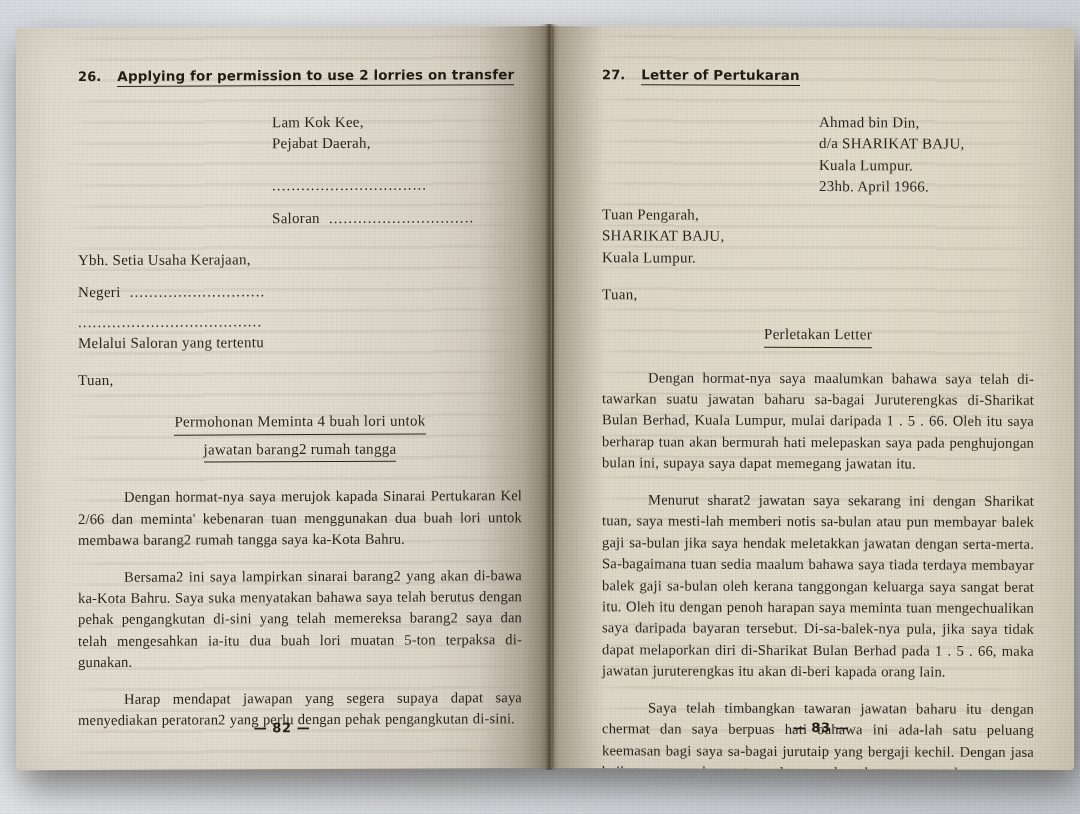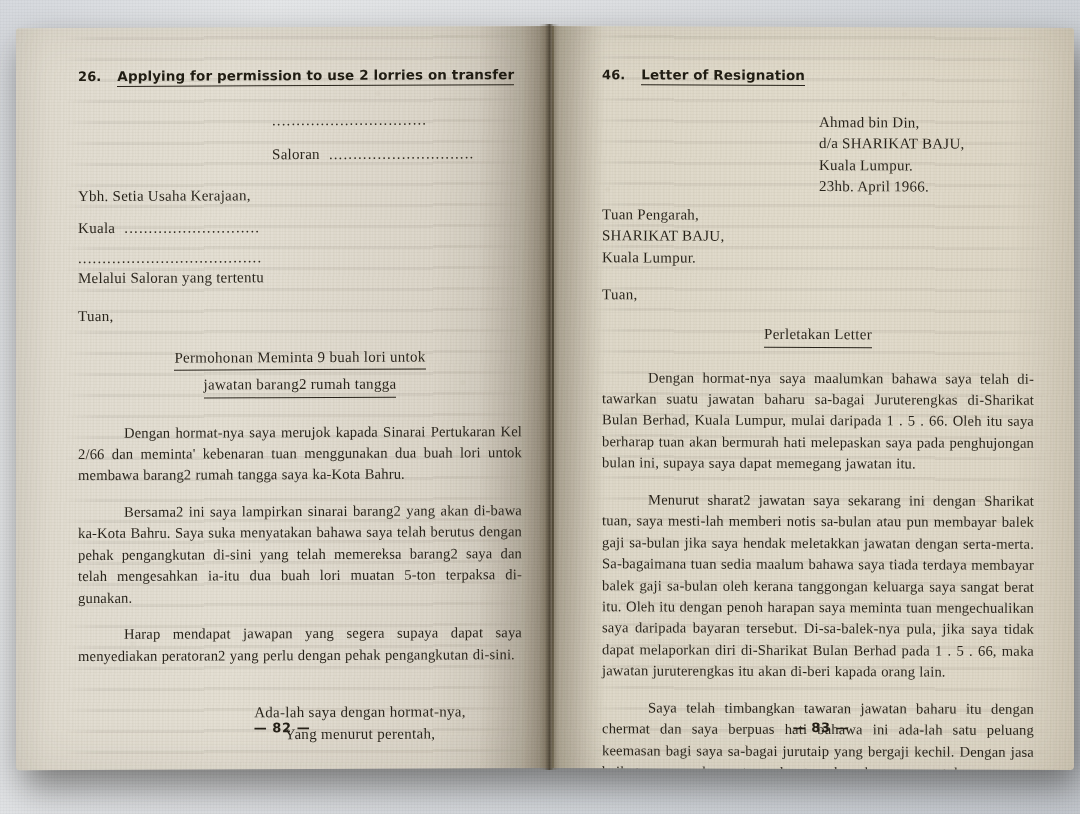--- a/index.html
+++ b/index.html
@@ -270,40 +270,42 @@
       <div class="gutter-shade-l"></div>
 
       <div class="page-body">
 
         <div class="hdr">
           <span class="num">26.</span>
           <span class="ttl">Applying for permission to use 2 lorries on transfer</span>
         </div>
 
         <div class="block-right" style="margin-top:26px;">
+          <div class="addr">Lam Kok Kee,
+Pejabat Daerah,</div>
           <div class="dotline" style="margin-top:22px;">................................</div>
           <div class="label-row" style="margin-top:17px;">
             <span>Saloran</span>
             <span class="dotline">..............................</span>
           </div>
         </div>
 
         <div style="margin-top:22px;">
           <div class="addr">Ybh. Setia Usaha Kerajaan,</div>
           <div class="label-row" style="margin-top:13px;">
-            <span>Kuala</span>
+            <span>Negeri</span>
             <span class="dotline">............................</span>
           </div>
           <div class="dotline" style="margin-top:13px;">......................................</div>
           <div class="addr" style="margin-top:2px;">Melalui Saloran yang tertentu</div>
           <div class="salute" style="margin-top:18px;">Tuan,</div>
         </div>
 
         <div class="subject" style="margin-top:22px;">
-          <div><span>Permohonan Meminta 9 buah lori untok</span></div>
+          <div><span>Permohonan Meminta 4 buah lori untok</span></div>
           <div style="margin-top:3px;"><span>jawatan barang2 rumah tangga</span></div>
         </div>
 
         <div style="margin-top:24px;">
           <p class="para">Dengan hormat-nya saya merujok kapada Sinarai Pertukaran Kel 2/66 dan meminta' kebenaran tuan menggunakan dua buah lori untok membawa barang2 rumah tangga saya ka-Kota Bahru.</p>
           <p class="para">Bersama2 ini saya lampirkan sinarai barang2 yang akan di-bawa ka-Kota Bahru. Saya suka menyatakan bahawa saya telah berutus dengan pehak pengangkutan di-sini yang telah memereksa barang2 saya dan telah mengesahkan ia-itu dua buah lori muatan 5-ton terpaksa di-gunakan.</p>
           <p class="para">Harap mendapat jawapan yang segera supaya dapat saya menyediakan peratoran2 yang perlu dengan pehak pengangkutan di-sini.</p>
         </div>
 
         <div class="closing" style="margin-top:36px; padding-left:120px;">Ada-lah saya dengan hormat-nya,
@@ -314,22 +316,22 @@
     </div>
 
     <div class="leaf" id="leaf-right">
       <div class="bleed"></div>
       <div class="grain"></div>
       <div class="gutter-shade-r"></div>
 
       <div class="page-body">
 
         <div class="hdr">
-          <span class="num">46.</span>
-          <span class="ttl">Letter of Resignation</span>
+          <span class="num">27.</span>
+          <span class="ttl">Letter of Pertukaran</span>
         </div>
 
         <div class="block-right" style="margin-top:26px; width:215px;">
           <div class="addr addr-right">Ahmad bin Din,
 d/a SHARIKAT BAJU,
 Kuala Lumpur.
 23hb. April 1966.</div>
         </div>
 
         <div style="margin-top:8px;">

